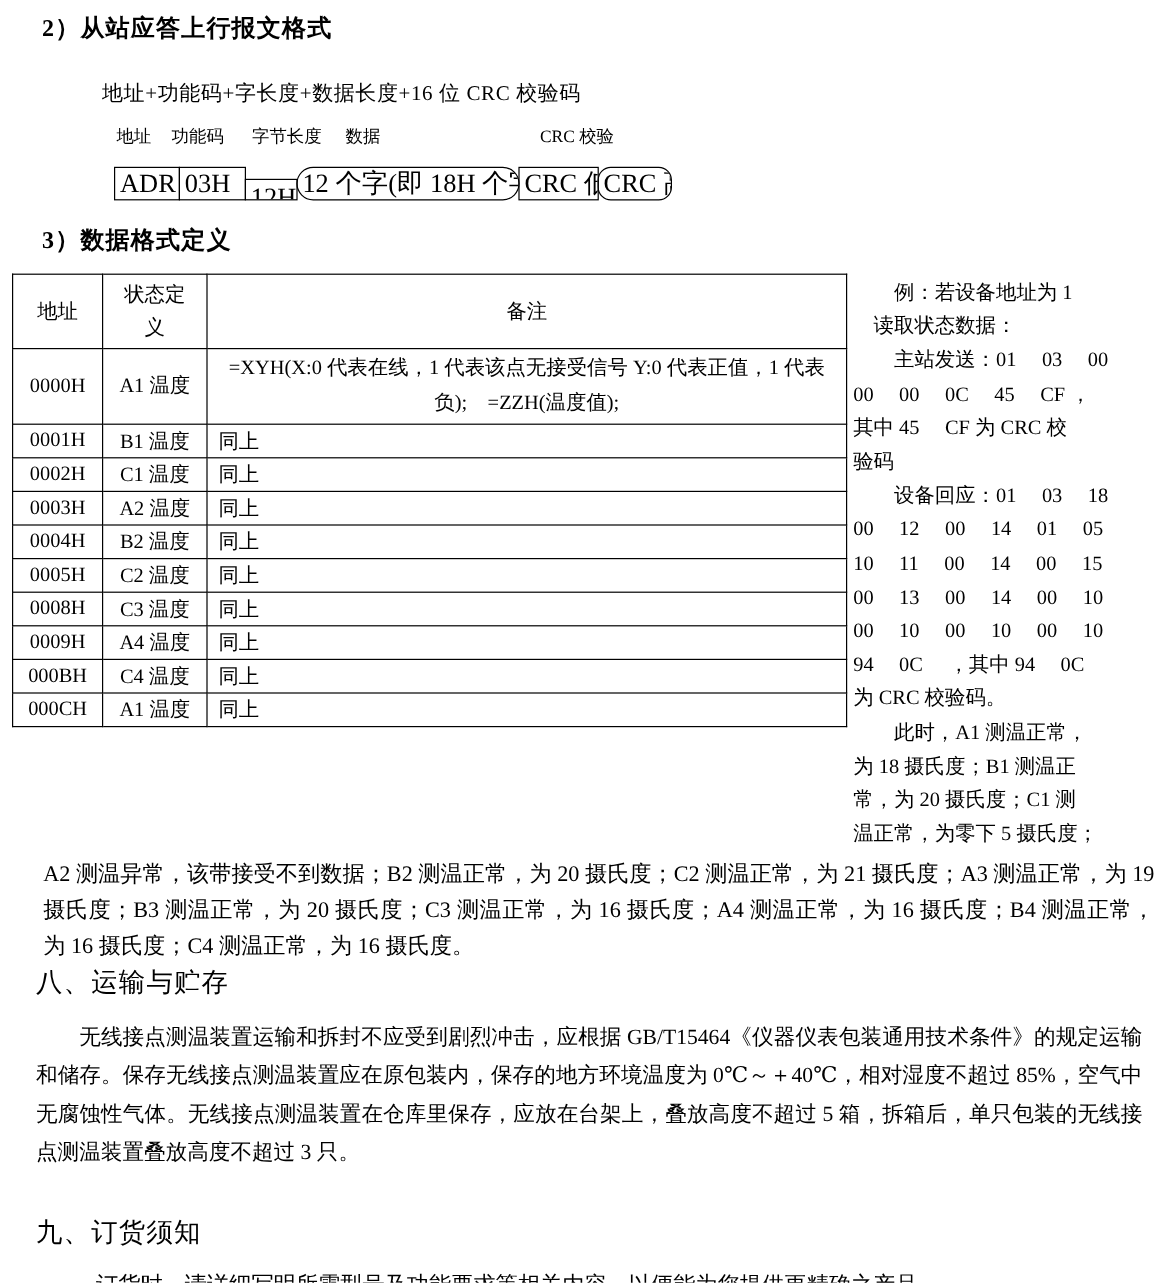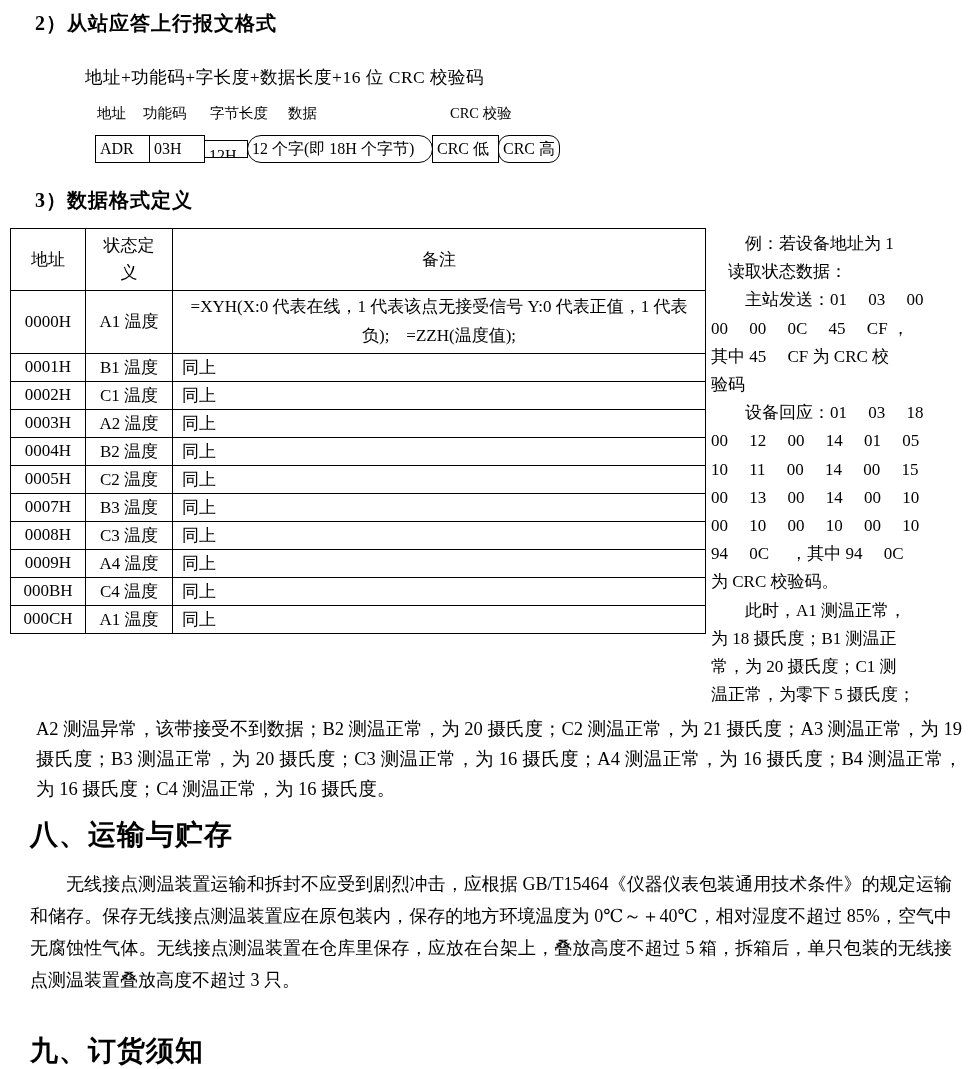--- a/index.html
+++ b/index.html
@@ -31,24 +31,24 @@
     font-size: 14.5px;
   }
   .field-labels span { position: absolute; top: 0; white-space: nowrap; }
   .fl0 { left: 2px; }
   .fl1 { left: 48px; }
   .fl2 { left: 115px; }
   .fl3 { left: 193px; }
   .fl4 { left: 355px; }
   .frame-table {
     display: flex;
-    align-items: center;
+    align-items: flex-end;
     margin: 7px 0 0 95px;
     height: 36px;
-    font-size: 16px;
+    font-size: 22px;
   }
   .frame-cell {
     border: 1px solid #000;
     height: 28px;
     line-height: 26px;
     padding-left: 4px;
     margin-left: -1px;
     white-space: nowrap;
     overflow: hidden;
   }
@@ -103,23 +103,23 @@
   .cont-para {
     margin: 5px 0 0 36px;
     width: 926px;
     font-size: 18.5px;
     line-height: 30px;
     text-align: justify;
   }
 
   
   .h-big {
-    font-size: 28px;
-    font-weight: bold;
-    margin: 12px 0 0 30px;
+    font-size: 22px;
+    font-weight: normal;
+    margin: 0 0 0 30px;
     letter-spacing: 1px;
   }
   .body-para {
     margin: 14px 0 0 30px;
     width: 922px;
     font-size: 18px;
     line-height: 32px;
     text-align: justify;
     text-indent: 2em;
   }
@@ -196,25 +196,20 @@
             <td class="c-addr">0004H</td>
             <td class="c-state">B2 温度</td>
             <td class="c-remark same">同上</td>
           </tr>
           <tr>
             <td class="c-addr">0005H</td>
             <td class="c-state">C2 温度</td>
             <td class="c-remark same">同上</td>
           </tr>
           <tr>
-            <td class="c-addr">0007H</td>
-            <td class="c-state">B3 温度</td>
-            <td class="c-remark same">同上</td>
-          </tr>
-          <tr>
             <td class="c-addr">0008H</td>
             <td class="c-state">C3 温度</td>
             <td class="c-remark same">同上</td>
           </tr>
           <tr>
             <td class="c-addr">0009H</td>
             <td class="c-state">A4 温度</td>
             <td class="c-remark same">同上</td>
           </tr>
           <tr>

